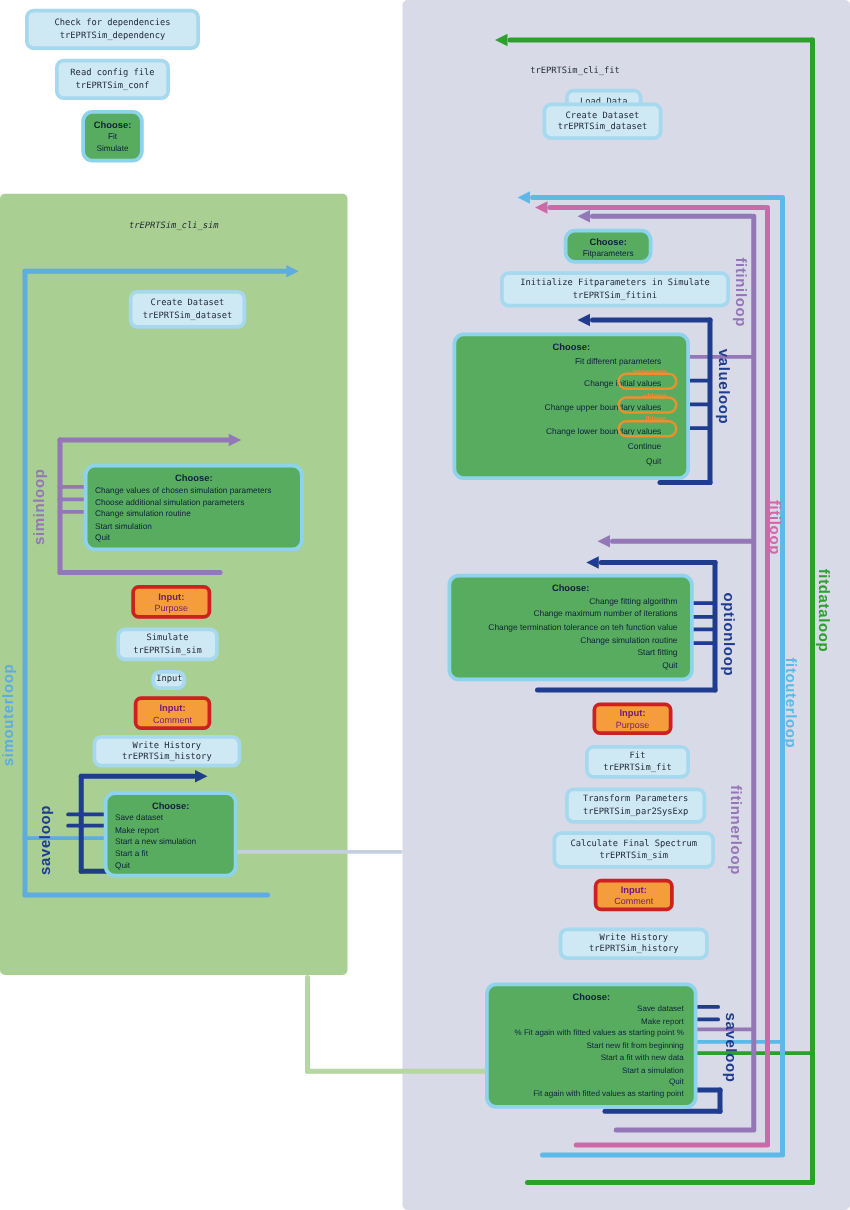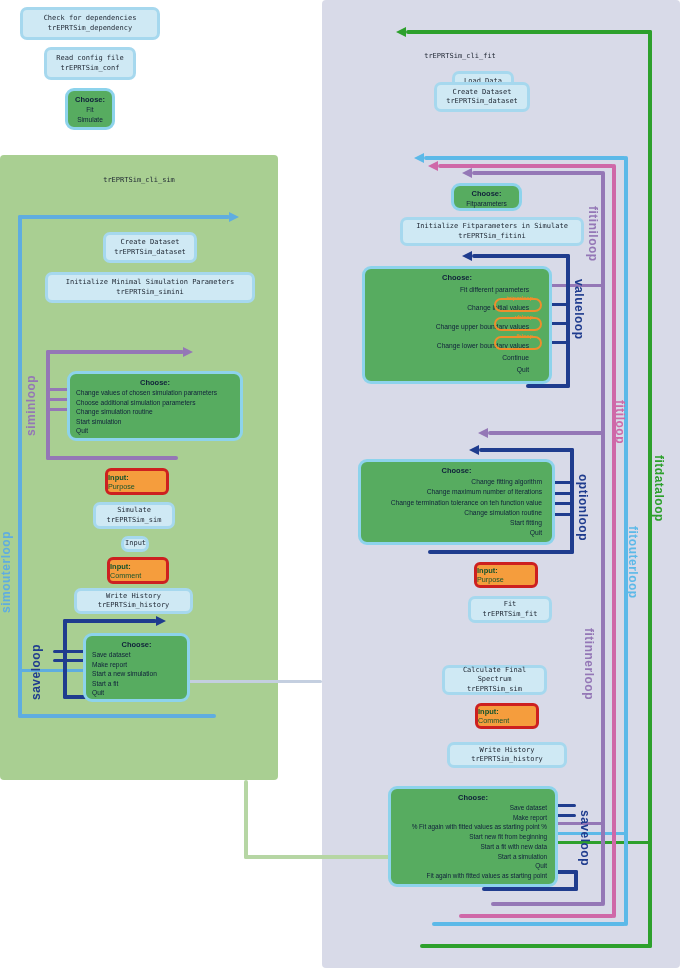--- a/index.html
+++ b/index.html
@@ -12,21 +12,21 @@
        box-sizing:border-box;padding:2px 3px;}
   .gbox{position:absolute;background:#57ac60;border:3px solid #8dd3ec;border-radius:9px;
         box-sizing:border-box;color:#10203a;padding:3px 0 0 0;}
   .gbox .gtitle{font-weight:bold;font-size:7.5px;text-align:center;line-height:12px;}
   .gi{font-size:6.6px;line-height:9.6px;padding-left:6px;}
   .gir{font-size:6.7px;line-height:12px;text-align:right;padding-right:20px;}
   .gis{font-size:6.4px;line-height:9.7px;text-align:right;padding-right:8px;}
   .gio{font-size:6.7px;line-height:10.3px;text-align:right;padding-right:10px;}
   .olbl{color:#ee8e2c;font-weight:bold;font-size:5.5px;line-height:7px;text-align:right;padding-right:16px;}
   .obox{position:absolute;background:#f59d3d;border:3px solid #cd2020;border-radius:6px;
-        box-sizing:border-box;text-align:left;display:flex;flex-direction:column;justify-content:center;color:#14532d;}
+        box-sizing:border-box;text-align:center;display:flex;flex-direction:column;justify-content:center;color:#701a75;}
   .obox .ot{font-weight:bold;font-size:7.5px;line-height:9px;}
   .obox .ov{font-size:7.2px;line-height:9px;}
   .hline,.vline{position:absolute;border-radius:2px;}
   .arr{position:absolute;width:0;height:0;border-top:5px solid transparent;border-bottom:5px solid transparent;}
   .arr.l{border-right:10px solid currentColor;}
   .arr.r{border-left:10px solid currentColor;}
   .lblv{position:absolute;writing-mode:vertical-rl;font-weight:bold;font-size:12px;letter-spacing:.5px;
         display:flex;align-items:center;justify-content:center;}
   .lblv.up{transform:rotate(180deg);}
   .ptitle{position:absolute;font-family:"DejaVu Sans Mono",monospace;font-size:7px;color:#1c2430;
@@ -52,36 +52,32 @@
   <div class="box" style="left:20px;top:7px;width:140px;height:33px;">
     <span>Check for dependencies</span>
     <span>trEPRTSim_dependency</span>
   </div>
   <div class="gbox" style="left:65px;top:88px;width:50px;height:42px;">
     <div class="gtitle" style="line-height:11px;">Choose:</div>
     <div class="gi" style="text-align:center;padding-left:0;">Fit</div>
     <div class="gi" style="text-align:center;padding-left:0;">Simulate</div>
   </div>
 
-  <div class="ptitle" style="left:59px;top:176px;">trEPRTSim_cli_sim</div>
+  <div class="ptitle" style="left:59px;top:176px;font-style:italic;">trEPRTSim_cli_sim</div>
 
   <div class="hline" style="left:18px;top:215px;width:212px;height:4px;background:#5fade0;"></div>
   <div class="arr r" style="left:229px;top:212px;color:#5fade0;"></div>
   <div class="vline" style="left:18px;top:215px;width:4px;height:503px;background:#5fade0;"></div>
   <div class="hline" style="left:18px;top:714px;width:198px;height:4px;background:#5fade0;"></div>
   <div class="hline" style="left:18px;top:669px;width:67px;height:3px;background:#5fade0;"></div>
   <div class="lblv up" style="left:-1px;top:526px;height:92px;color:#5fade0;">simouterloop</div>
 
   <div class="box" style="left:103px;top:232px;width:94px;height:31px;">
     <span>Create Dataset</span>
     <span>trEPRTSim_dataset</span>
-  </div>
-  <div class="box" style="left:45px;top:272px;width:210px;height:31px;">
-    <span>Initialize Minimal Simulation Parameters</span>
-    <span>trEPRTSim_simini</span>
   </div>
 
   <div class="hline" style="left:46px;top:350px;width:138px;height:4px;background:#9477b6;"></div>
   <div class="arr r" style="left:183px;top:347px;color:#9477b6;"></div>
   <div class="vline" style="left:46px;top:350px;width:4px;height:110px;background:#9477b6;"></div>
   <div class="hline" style="left:46px;top:456px;width:132px;height:4px;background:#9477b6;"></div>
   <div class="hline" style="left:46px;top:388px;width:23px;height:3px;background:#9477b6;"></div>
   <div class="hline" style="left:46px;top:398px;width:23px;height:3px;background:#9477b6;"></div>
   <div class="hline" style="left:46px;top:408px;width:23px;height:3px;background:#9477b6;"></div>
   <div class="lblv up" style="left:24px;top:368px;height:74px;color:#9477b6;">siminloop</div>
@@ -229,21 +225,25 @@
   </div>
 
   <div class="obox" style="left:474px;top:562px;width:64px;height:26px;">
     <span class="ot">Input:</span>
     <span class="ov">Purpose</span>
   </div>
   <div class="box" style="left:468px;top:596px;width:84px;height:27px;">
     <span>Fit</span>
     <span>trEPRTSim_fit</span>
   </div>
-  <div class="box" style="left:442px;top:665px;width:105px;height:30px;">
+  <div class="box" style="left:452px;top:630px;width:113px;height:29px;">
+    <span>Transform Parameters</span>
+    <span>trEPRTSim_par2SysExp</span>
+  </div>
+  <div class="box" style="left:442px;top:665px;width:130px;height:30px;">
     <span>Calculate Final Spectrum</span>
     <span>trEPRTSim_sim</span>
   </div>
   <div class="obox" style="left:475px;top:703px;width:64px;height:26px;">
     <span class="ot">Input:</span>
     <span class="ov">Comment</span>
   </div>
   <div class="box" style="left:447px;top:742px;width:120px;height:26px;">
     <span>Write History</span>
     <span>trEPRTSim_history</span>

